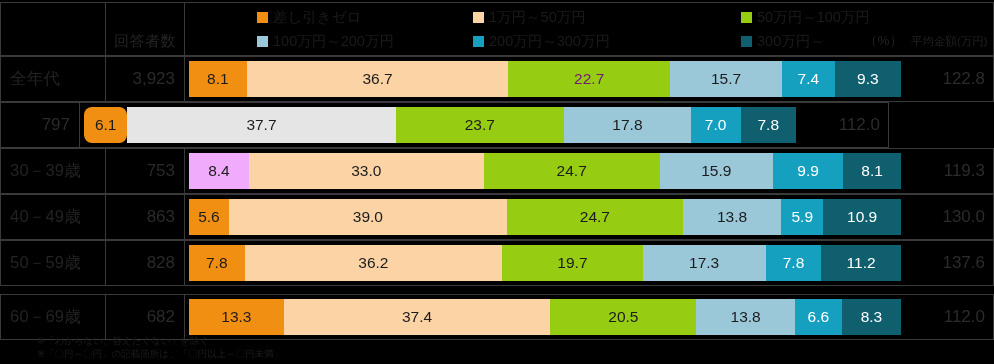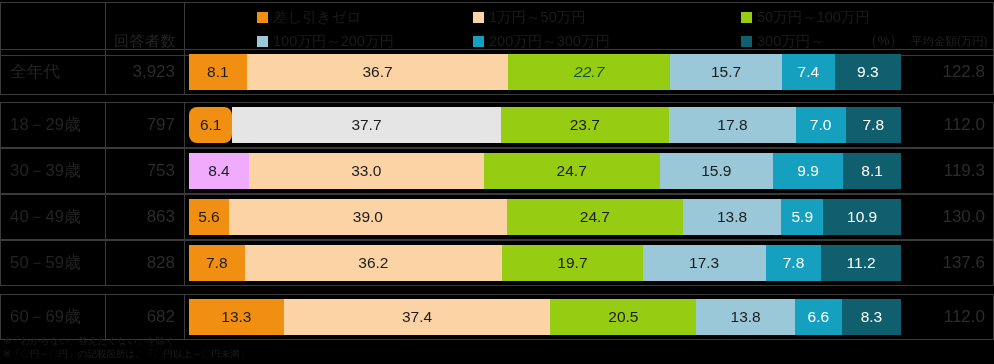--- a/index.html
+++ b/index.html
@@ -175,20 +175,21 @@
     position: absolute;
     left: 3px;
     top: 334px;
     width: 500px;
   }
   .note {
     font-size: 9.5px;
     color: #1d1d1d;
     line-height: 13px;
     white-space: nowrap;
+    margin-left: 34px;
   }
 </style>
 </head>
 <body>
 
 <div id="chart-root">
 
   <div class="legend">
     <div class="legend-row">
       <div class="legend-item col1">
@@ -226,37 +227,36 @@
       <div class="cell-age-hdr"></div>
       <div class="cell-num-hdr">回答者数</div>
       <div class="cell-bar-hdr"></div>
       <div class="cell-avg-hdr">
         <span class="pct-label">（%）</span>
         <span class="avg-hdr-label">平均金額(万円)</span>
       </div>
     </div>
 
     <div id="rows-container">
-        <div class="data-row" style="top: 49px;">
+        <div class="data-row" style="top: 56px;">
           <div class="c-age">全年代</div>
           <div class="c-num">3,923</div>
           <div class="c-bar">
             <div class="bar">
               <div class="seg" style="flex-grow: 8.1; flex-basis: 0px; background: rgb(241, 143, 18); color: rgb(28, 28, 28);">8.1</div>
               <div class="seg" style="flex-grow: 36.7; flex-basis: 0px; background: rgb(252, 211, 164); color: rgb(28, 28, 28);">36.7</div>
-              <div class="seg" style="flex-grow: 22.7; flex-basis: 0px; background: rgb(150, 204, 18); color: #14532d; font-style: italic;">22.7</div>
+              <div class="seg" style="flex-grow: 22.7; flex-basis: 0px; background: rgb(150, 204, 18); color: #701a75;">22.7</div>
               <div class="seg" style="flex-grow: 15.7; flex-basis: 0px; background: rgb(154, 200, 217); color: rgb(28, 28, 28);">15.7</div>
               <div class="seg" style="flex-grow: 7.4; flex-basis: 0px; background: rgb(21, 160, 192); color: rgb(255, 255, 255);">7.4</div>
               <div class="seg" style="flex-grow: 9.3; flex-basis: 0px; background: rgb(16, 95, 110); color: rgb(255, 255, 255);">9.3</div>
             </div>
           </div>
           <div class="c-avg">122.8</div>
         </div>
         <div class="data-row" style="top: 102px;">
-          <div class="c-age">18－29歳</div>
           <div class="c-num">797</div>
           <div class="c-bar">
             <div class="bar">
               <div class="seg" style="flex-grow: 6.1; flex-basis: 0px; background: rgb(241, 143, 18); color: rgb(28, 28, 28); border-radius: 8px;">6.1</div>
               <div class="seg" style="flex-grow: 37.7; flex-basis: 0px; background: #e5e5e5; color: rgb(28, 28, 28);">37.7</div>
               <div class="seg" style="flex-grow: 23.7; flex-basis: 0px; background: rgb(150, 204, 18); color: rgb(28, 28, 28);">23.7</div>
               <div class="seg" style="flex-grow: 17.8; flex-basis: 0px; background: rgb(154, 200, 217); color: rgb(28, 28, 28);">17.8</div>
               <div class="seg" style="flex-grow: 7; flex-basis: 0px; background: rgb(21, 160, 192); color: rgb(255, 255, 255);">7.0</div>
               <div class="seg" style="flex-grow: 7.8; flex-basis: 0px; background: rgb(16, 95, 110); color: rgb(255, 255, 255);">7.8</div>
             </div>

